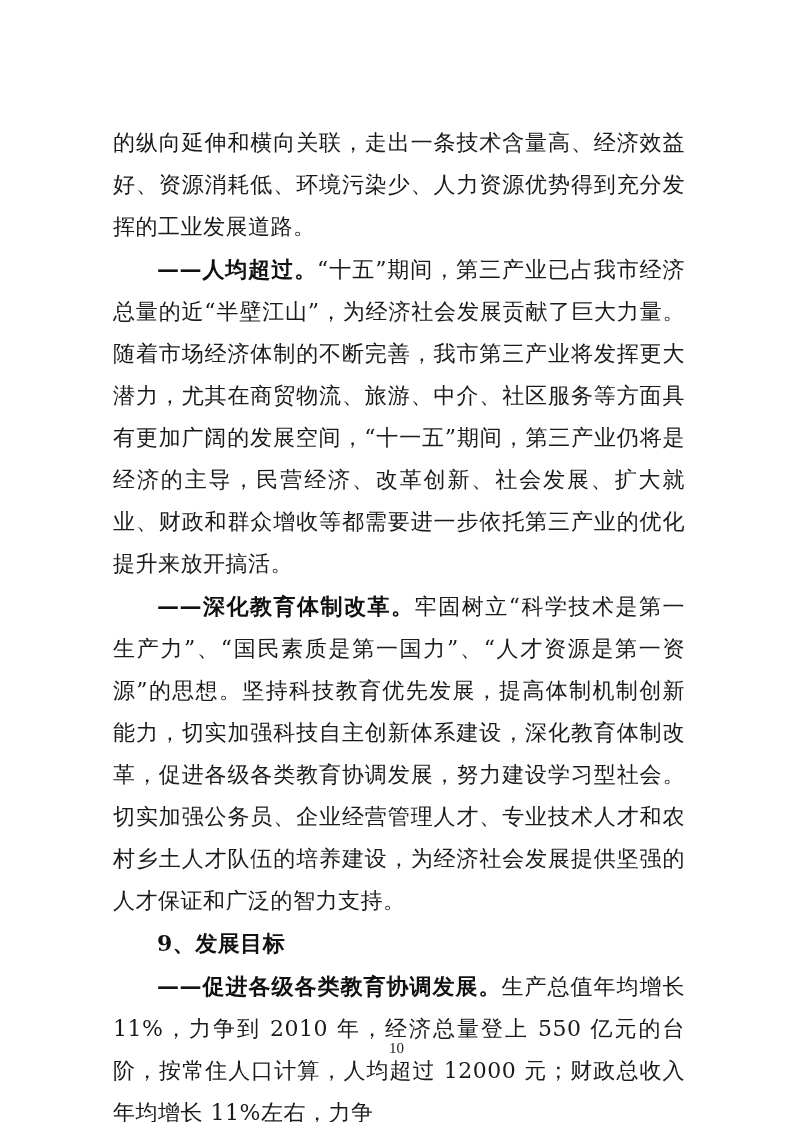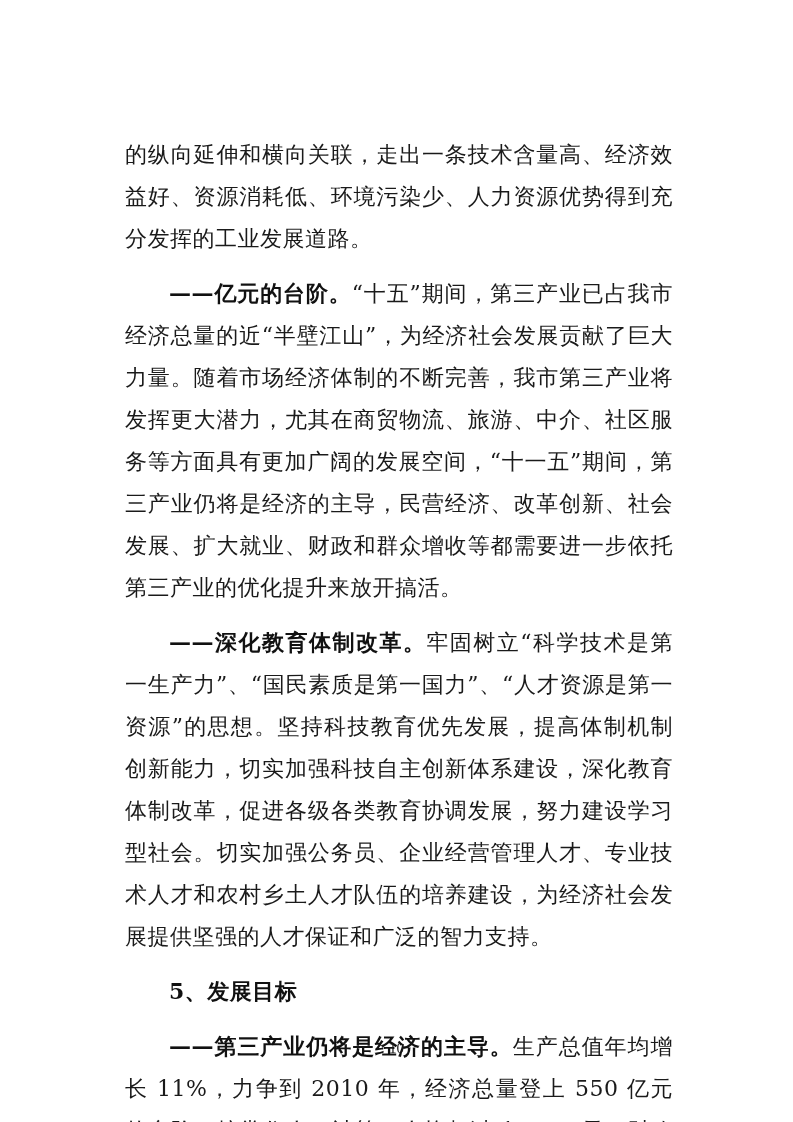--- a/index.html
+++ b/index.html
@@ -23,21 +23,21 @@
     height: 1122px;
     background: #ffffff;
   }
   .doc-body {
     position: absolute;
     left: 113px;
     top: 122px;
     width: 572px;
   }
   p.para {
-    margin: 12px;
+    margin: 0;
     padding: 0;
     font-size: 22px;
     line-height: 42px;
     text-align: justify;
     text-justify: inter-character;
     overflow-wrap: break-word;
     letter-spacing: 0.5px;
   }
   p.para.indent {
     text-indent: 44px;
@@ -59,21 +59,21 @@
     color: #1a1a1a;
     margin-top: 39px;
   }
 </style>
 </head>
 <body>
 
 <div class="page">
   <div class="doc-body">
       <p class="para"><span class="body-run">的纵向延伸和横向关联，走出一条技术含量高、经济效益好、资源消耗低、环境污染少、人力资源优势得到充分发挥的工业发展道路。</span></p>
-      <p class="para indent"><span class="lead">——亿元的台阶。</span><span class="body-run">“十五”期间，第三产业已占我市经济总量的近“半壁江山”，为经济社会发展贡献了巨大力量。随着市场经济体制的不断完善，我市第三产业将发挥更大潜力，尤其在商贸物流、旅游、中介、社区服务等方面具有更加广阔的发展空间，“十一五”期间，第三产业仍将是经济的主导，民营经济、改革创新、社会发展、扩大就业、财政和群众增收等都需要进一步依托第三产业的优化提升来放开搞活。</span></p>
+      <p class="para indent"><span class="lead">——人均超过。</span><span class="body-run">“十五”期间，第三产业已占我市经济总量的近“半壁江山”，为经济社会发展贡献了巨大力量。随着市场经济体制的不断完善，我市第三产业将发挥更大潜力，尤其在商贸物流、旅游、中介、社区服务等方面具有更加广阔的发展空间，“十一五”期间，第三产业仍将是经济的主导，民营经济、改革创新、社会发展、扩大就业、财政和群众增收等都需要进一步依托第三产业的优化提升来放开搞活。</span></p>
       <p class="para indent"><span class="lead">——深化教育体制改革。</span><span class="body-run">牢固树立“科学技术是第一生产力”、“国民素质是第一国力”、“人才资源是第一资源”的思想。坚持科技教育优先发展，提高体制机制创新能力，切实加强科技自主创新体系建设，深化教育体制改革，促进各级各类教育协调发展，努力建设学习型社会。切实加强公务员、企业经营管理人才、专业技术人才和农村乡土人才队伍的培养建设，为经济社会发展提供坚强的人才保证和广泛的智力支持。</span></p>
-      <p class="para indent"><span class="lead">5、发展目标</span></p>
-      <p class="para indent"><span class="lead">——第三产业仍将是经济的主导。</span><span class="body-run">生产总值年均增长 11%，力争到 2010 年，经济总量登上 550 亿元的台阶，按常住人口计算，人均超过 12000 元；财政总收入年均增长 11%左右，力争</span></p>
+      <p class="para indent"><span class="lead">9、发展目标</span></p>
+      <p class="para indent"><span class="lead">——促进各级各类教育协调发展。</span><span class="body-run">生产总值年均增长 11%，力争到 2010 年，经济总量登上 550 亿元的台阶，按常住人口计算，人均超过 12000 元；财政总收入年均增长 11%左右，力争</span></p>
     </div>
   <div class="footer">
     <span class="page-number">10</span>
   </div>
 </div>
 
 </body></html>

